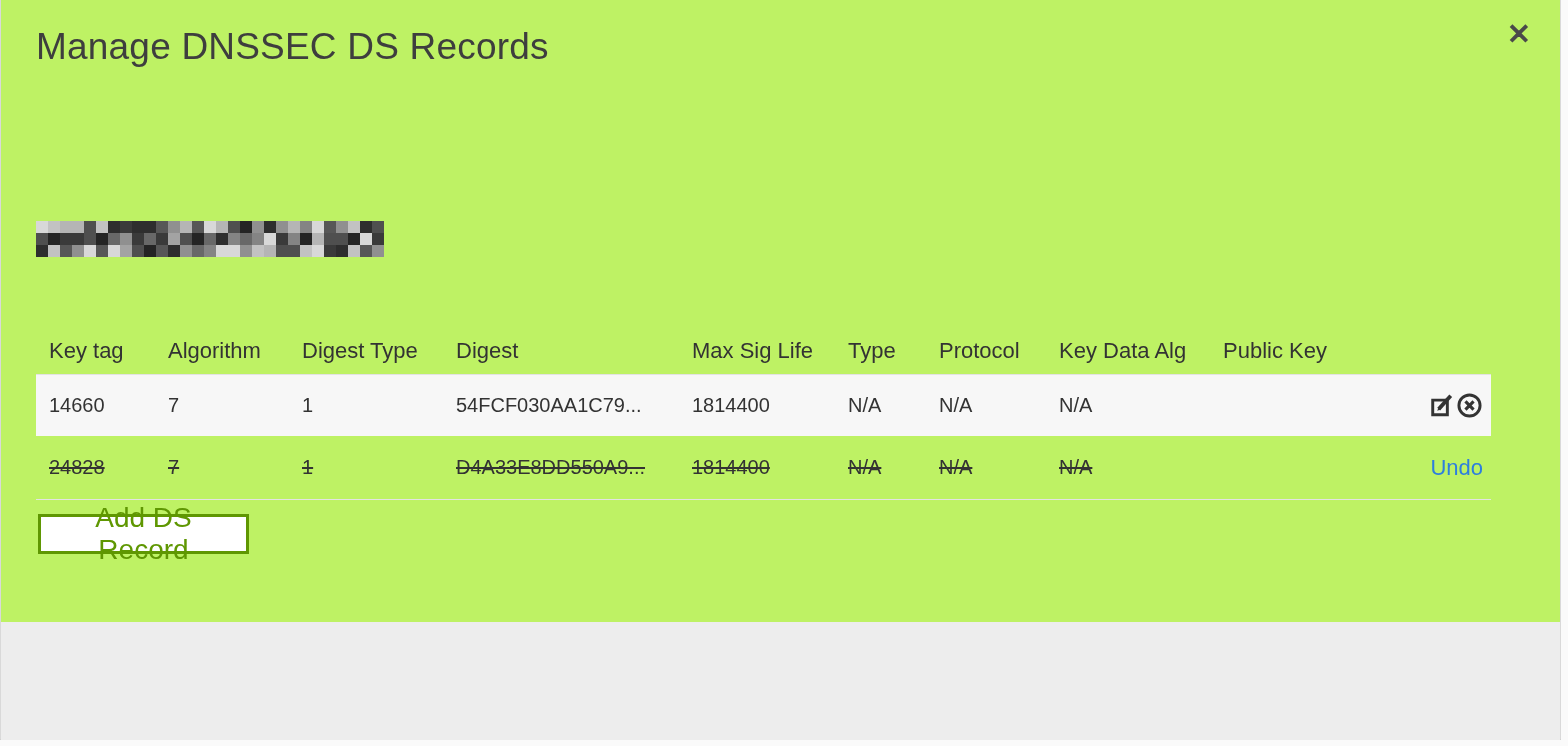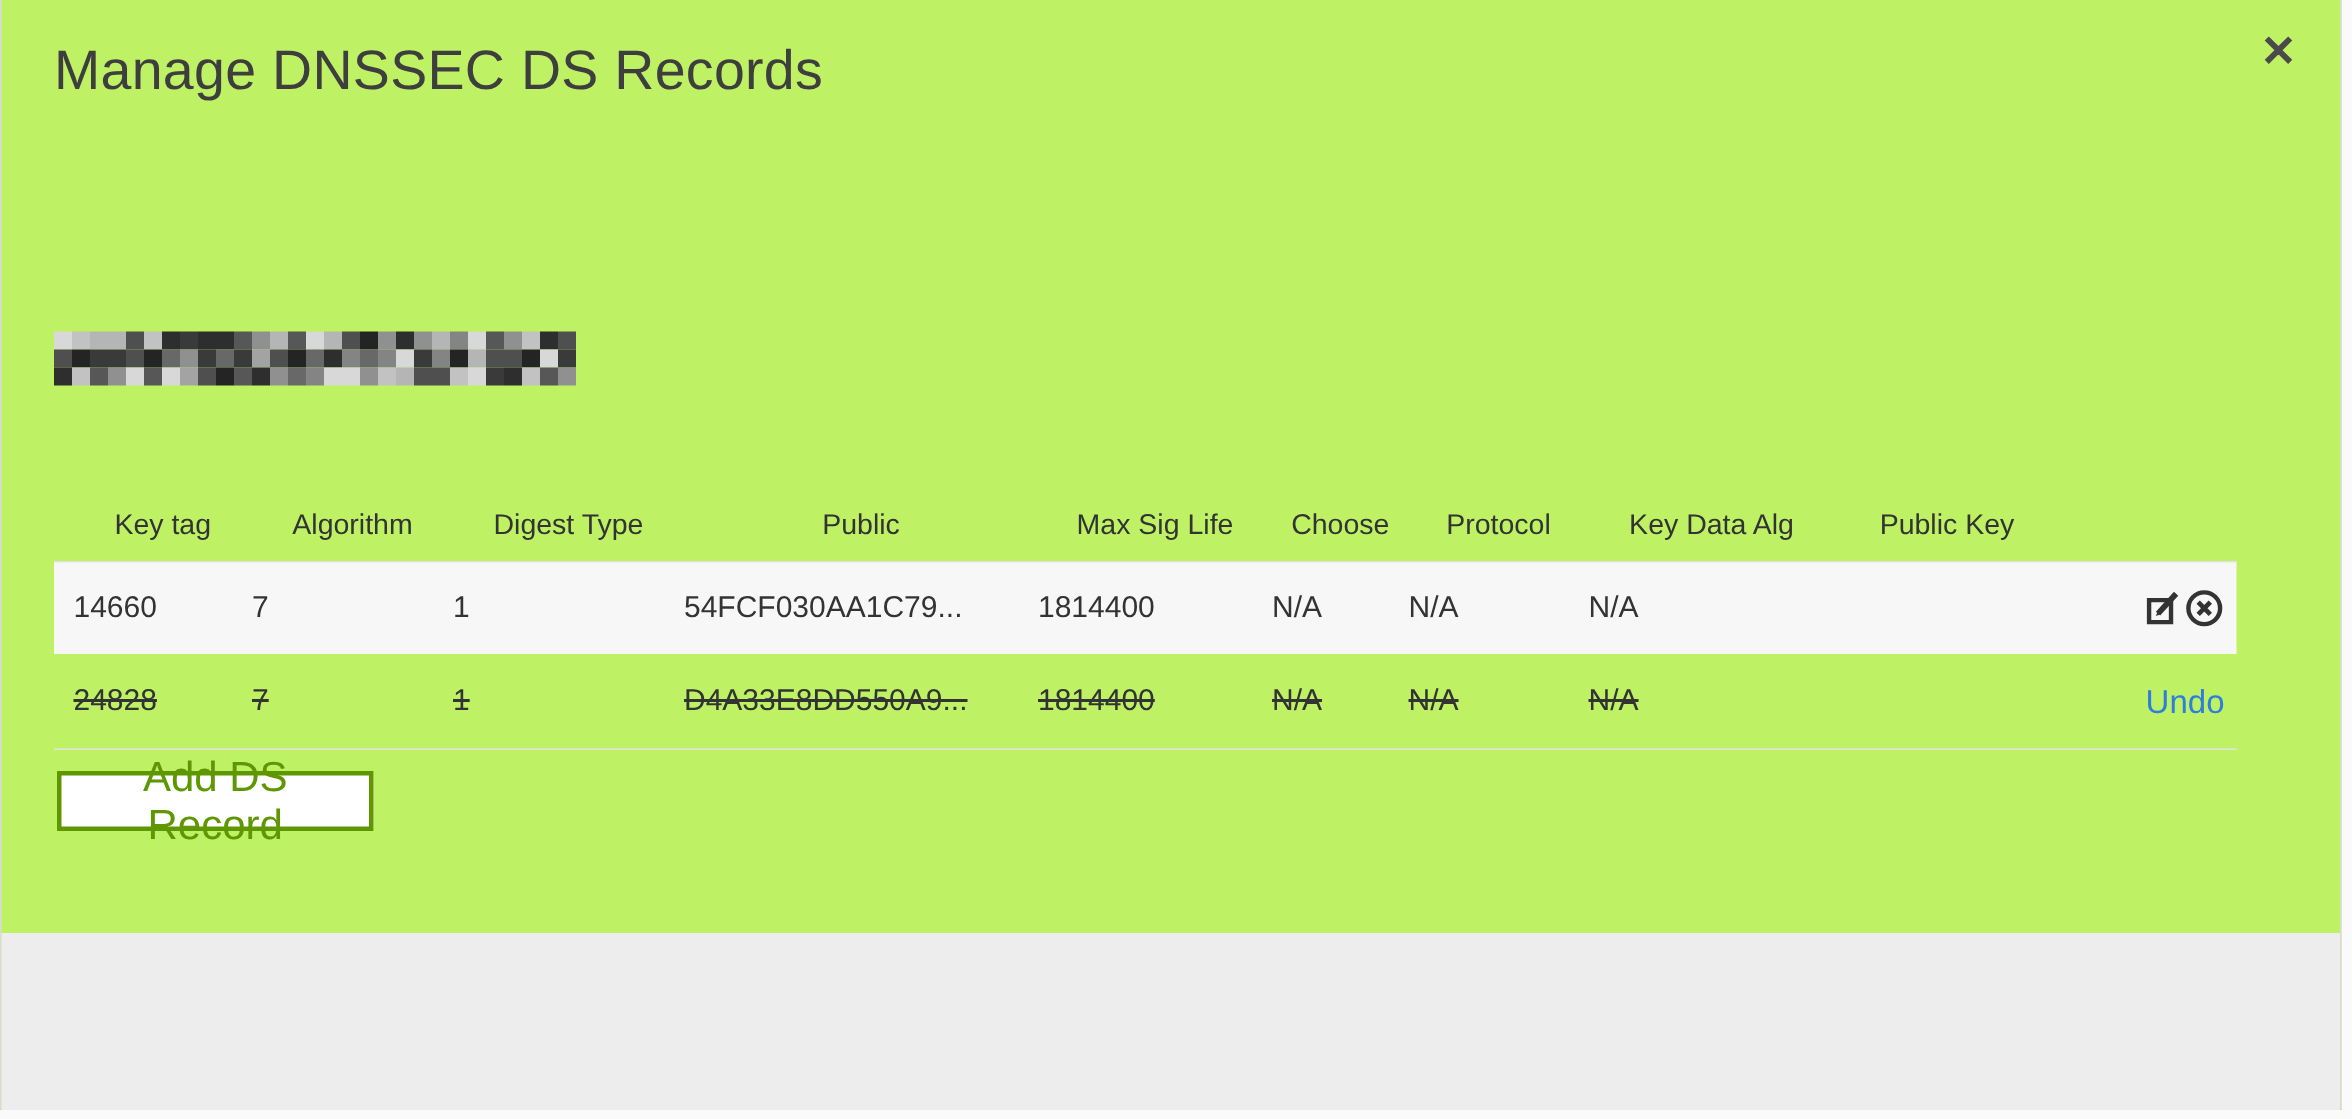--- a/index.html
+++ b/index.html
@@ -32,21 +32,21 @@
     position:absolute;left:35px;top:221px;width:348px;height:36px;
     display:grid;grid-template-columns:repeat(29,12px);grid-auto-rows:12px;
   }
   .subtitle{
     position:absolute;left:35px;top:284px;font-size:23px;color:#2f2f2f;
   }
   .table{
     position:absolute;left:35px;top:328px;width:1455px;font-size:20px;color:var(--text-cell);
   }
   .trow{display:flex;align-items:center;padding-left:13px;}
-  .trow.head{height:46px;font-size:19px;text-align:center;}
+  .trow.head{height:46px;font-size:22px;}
   .trow.r1{height:62px;background:var(--row-gray);border-top:1px solid var(--border-gray);}
   .trow.r2{height:64px;border-bottom:1px solid var(--border-gray);}
   .c0{width:119px;} .c1{width:134px;} .c2{width:154px;} .c3{width:236px;}
   .c4{width:156px;} .c5{width:91px;} .c6{width:120px;} .c7{width:164px;} .c8{width:150px;}
   .c9{flex:1;display:flex;justify-content:flex-end;align-items:flex-end;padding-right:8px;}
   .struck span{text-decoration:line-through;}
   .icon-btn{width:28px;height:28px;display:flex;align-items:center;justify-content:center;cursor:pointer;}
   .icon-btn svg{display:block;}
   .undo{font-size:22px;color:var(--link-blue);cursor:pointer;text-decoration:none;}
   .add-btn{
@@ -158,23 +158,23 @@
       <div style="background: rgb(144, 144, 144);"></div>
     </div>
 
 
   <div class="table">
 
     <div class="trow head">
       <div class="c0">Key tag</div>
       <div class="c1">Algorithm</div>
       <div class="c2">Digest Type</div>
-      <div class="c3">Public</div>
+      <div class="c3">Digest</div>
       <div class="c4">Max Sig Life</div>
-      <div class="c5">Choose</div>
+      <div class="c5">Type</div>
       <div class="c6">Protocol</div>
       <div class="c7">Key Data Alg</div>
       <div class="c8">Public Key</div>
       <div class="c9"></div>
     </div>
 
     <div class="trow r1">
       <div class="c0">14660</div>
       <div class="c1">7</div>
       <div class="c2">1</div>

